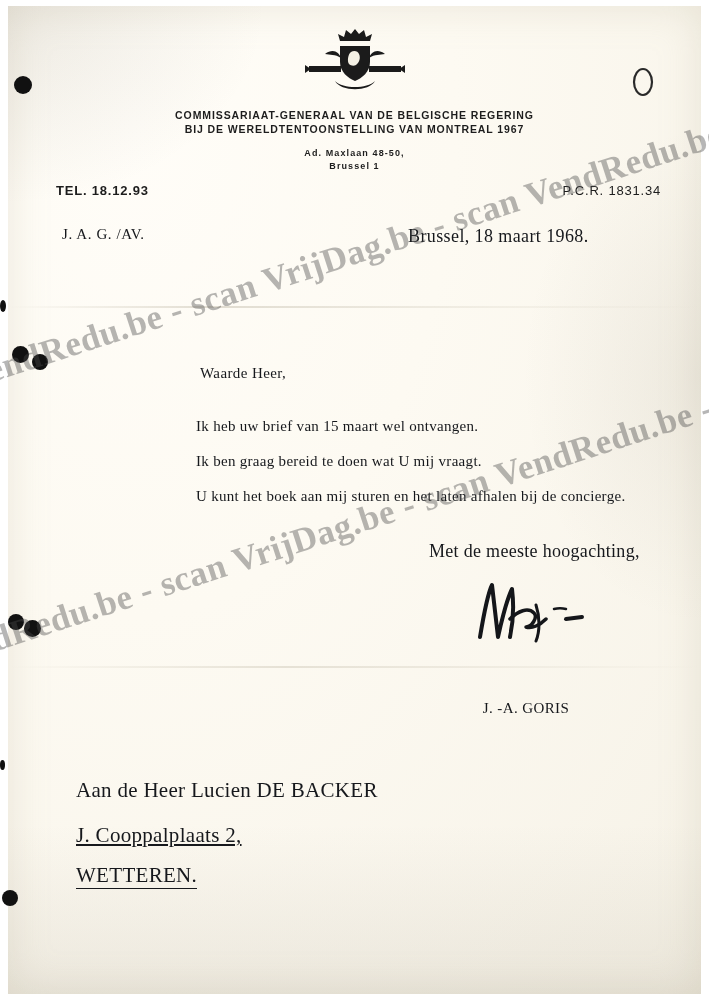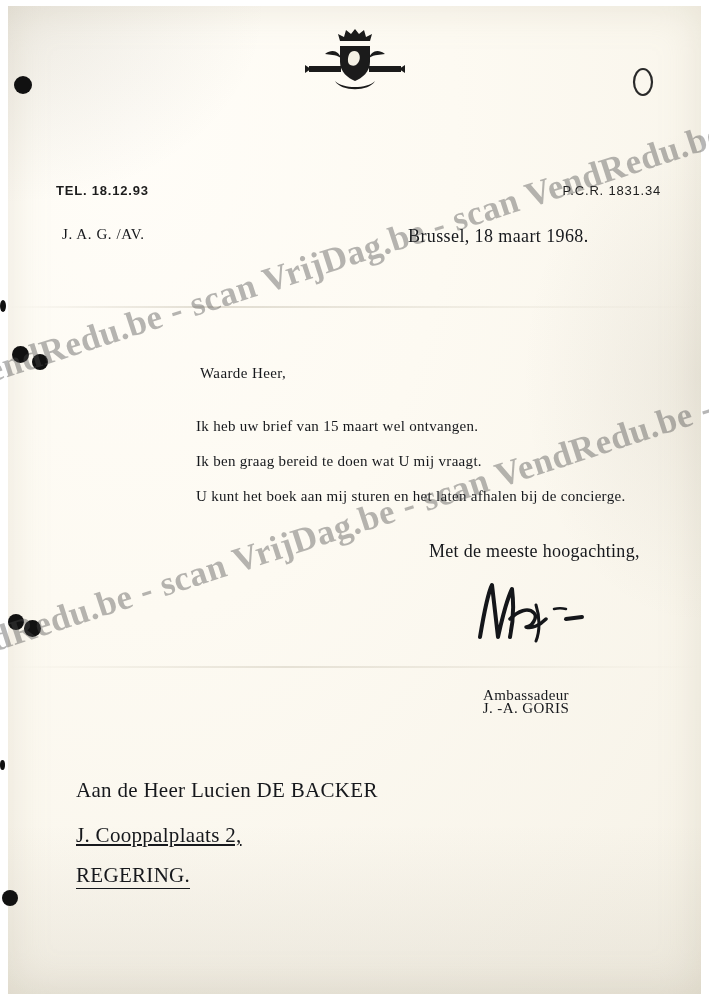--- a/index.html
+++ b/index.html
@@ -276,20 +276,26 @@
         <path d="M110 39 l-6 4 6 4z"></path>
 
         <path d="M30 28 c8 -6 14 -2 16 4 c-6 -4 -11 -3 -16 -4z"></path>
         <path d="M90 28 c-8 -6 -14 -2 -16 4 c6 -4 11 -3 16 -4z"></path>
 
         <path d="M40 55 c8 8 32 8 40 0 c-6 11 -34 11 -40 0z"></path>
       </g>
     </svg>
   </div>
 
+  <div class="letterhead">
+    <div class="lh-line1">COMMISSARIAAT-GENERAAL VAN DE BELGISCHE REGERING</div>
+    <div class="lh-line2">BIJ DE WERELDTENTOONSTELLING VAN MONTREAL 1967</div>
+    <div class="lh-addr">Ad. Maxlaan 48-50,</div>
+    <div class="lh-addr" style="margin-top:0;">Brussel 1</div>
+  </div>
 
   <div class="tel">TEL. 18.12.93</div>
   <div class="pcr">P.C.R. 1831.34</div>
 
   <div class="typed ref">J. A. G. /AV.</div>
   <div class="typed place-date">Brussel, 18 maart 1968.</div>
 
   <div class="typed salutation">Waarde Heer,</div>
   <div class="typed body-par p1">Ik heb uw brief van 15 maart wel ontvangen.</div>
   <div class="typed body-par p3">U kunt het boek aan mij sturen en het laten afhalen bij de concierge.</div>
@@ -302,25 +308,24 @@
         <path d="M10 62 C14 38 18 18 22 10 C24 26 26 46 28 62 C32 44 36 26 42 14 C44 30 43 48 40 62" stroke-width="4"></path>
         <path d="M40 44 C48 36 58 32 64 38 C68 42 62 52 56 52 C62 54 70 50 76 44" stroke-width="3.5"></path>
         <path d="M66 30 C70 42 70 56 66 66" stroke-width="3"></path>
         <path d="M96 44 L112 42" stroke-width="4"></path>
         <path d="M84 34 C88 33 92 33 96 34" stroke-width="2.5"></path>
       </g>
     </svg>
   </div>
 
   <div class="typed signer s1">J. -A. GORIS</div>
-  <div class="typed signer s2">Ambassadeur</div>
 
   <div class="typed addressee a1">Aan de Heer Lucien DE BACKER</div>
   <div class="typed addressee a2">J. Cooppalplaats 2,</div>
-  <div class="typed addressee a3"><span class="city">REGERING.</span></div>
+  <div class="typed addressee a3"><span class="city">WETTEREN.</span></div>
 
   <div class="scribble">
     <svg width="40" height="40" viewBox="0 0 40 40" aria-hidden="true">
       <ellipse cx="20" cy="20" rx="9" ry="13" fill="none" stroke="#2a2a2a" stroke-width="2.2"></ellipse>
     </svg>
   </div>
 
   <div class="watermark">VendRedu.be - scan VrijDag.be - scan VendRedu.be - s</div>
   <div class="watermark wm2">VendRedu.be - scan VrijDag.be - scan VendRedu.be - s</div>
 

